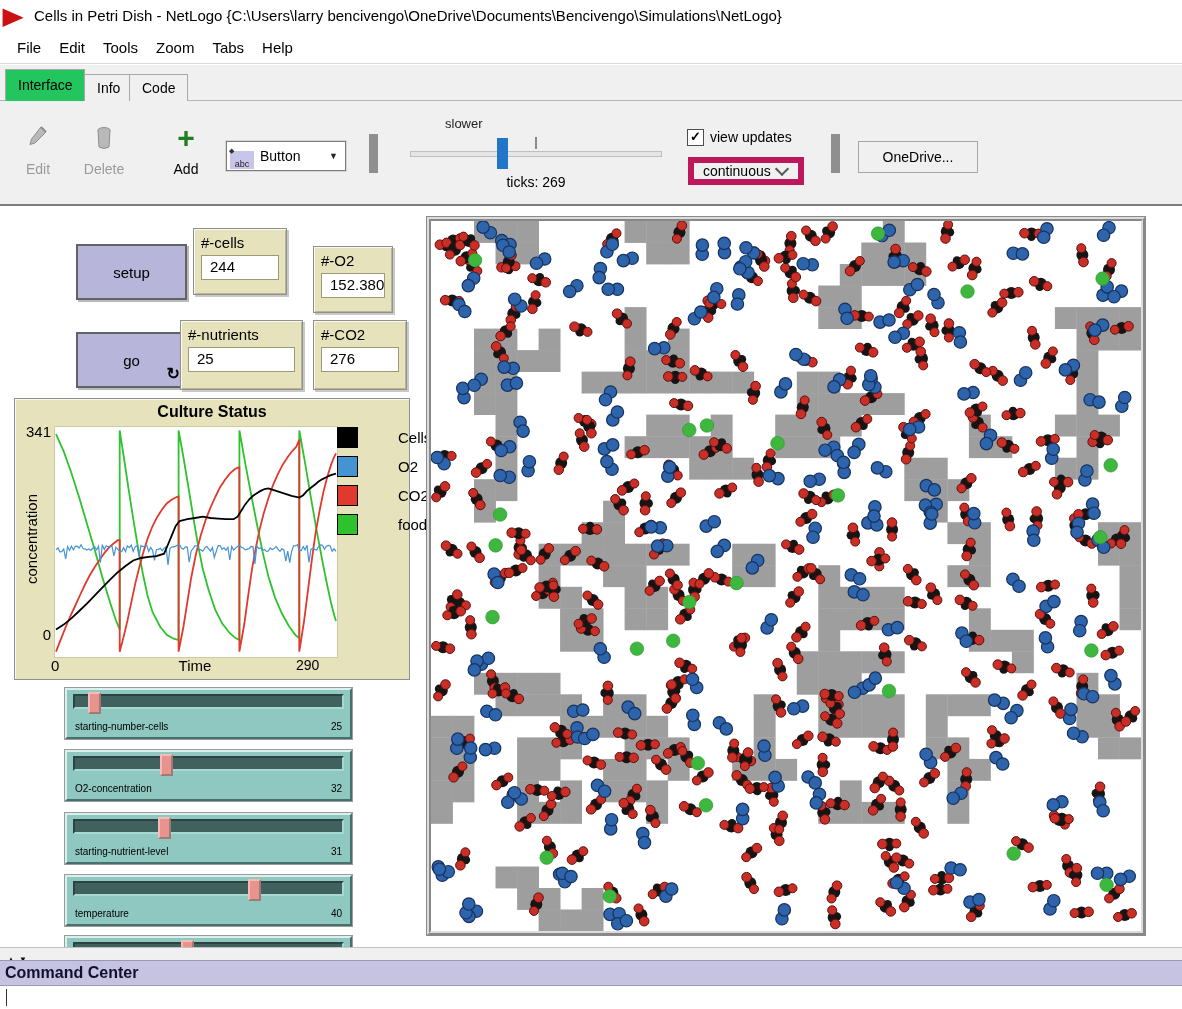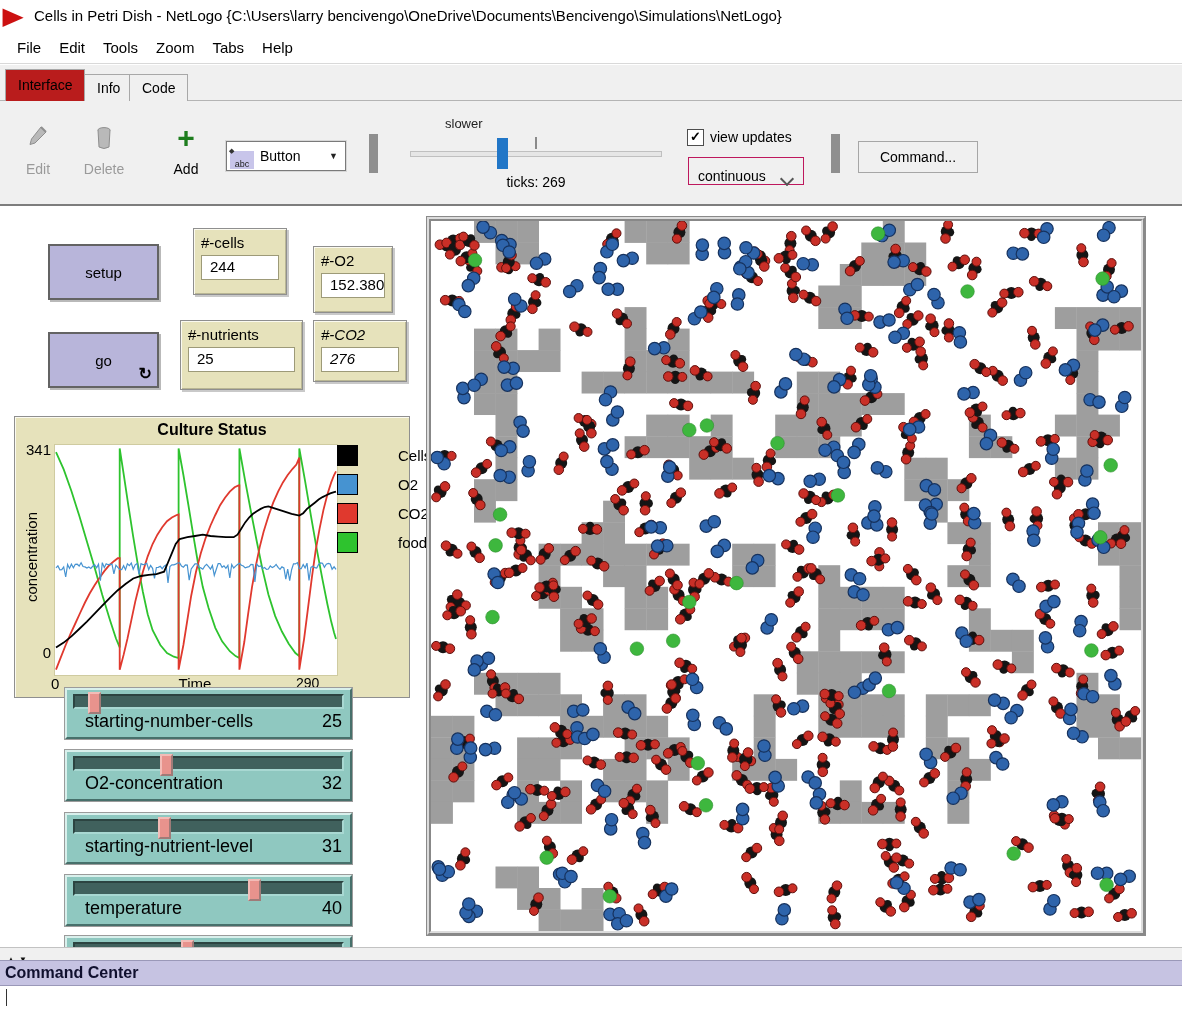--- a/index.html
+++ b/index.html
@@ -11,21 +11,21 @@
   .title-text{position:absolute;left:34px;top:7px;font-size:15px;white-space:nowrap;}
   
   .menubar{position:absolute;left:0;top:32px;width:100%;height:32px;background:#ffffff;
            border-bottom:1px solid #d9d9d9;display:flex;align-items:center;padding-left:8px;box-sizing:border-box;}
   .menu-item{font-size:15px;padding:4px 9px;cursor:default;}
   
   .tabstrip{position:absolute;left:0;top:65px;width:100%;height:36px;background:#f0f0f0;}
   .tabstrip::after{content:"";position:absolute;left:0;bottom:0;width:100%;height:1px;background:#b4b4b4;}
   .tab{position:absolute;bottom:0;height:26px;line-height:26px;padding:0 12px;font-size:14px;
        background:#f0f0f0;border:1px solid #a8a8a8;border-bottom:none;z-index:1;}
-  .tab.active{height:31px;line-height:31px;background:#b91c1c;z-index:3;}
+  .tab.active{height:31px;line-height:31px;background:#22c55e;z-index:3;}
   .tab-info{left:84px;} .tab-code{left:129px;} .tab-interface{left:5px;}
   
   .toolbar{position:absolute;left:0;top:101px;width:100%;height:105px;background:#f0f0f0;
            border-bottom:2px solid #7d7d7d;box-sizing:border-box;}
   .tool-btn{position:absolute;top:20px;width:52px;display:flex;flex-direction:column;align-items:center;}
   .tool-btn .t-icon{height:34px;display:flex;align-items:center;justify-content:center;}
   .tool-btn .t-label{font-size:14px;margin-top:6px;}
   .disabled-label{color:#9a9a9a;}
   .add-plus{color:#1e7d1e;font-size:30px;font-weight:bold;line-height:28px;}
   .combobox{position:absolute;left:226px;top:40px;width:118px;height:28px;background:#fff;
@@ -39,39 +39,39 @@
   .speed-label{position:absolute;left:445px;top:15px;font-size:13px;color:#222;}
   .speed-track{position:absolute;left:410px;top:50px;width:250px;height:4px;background:#e6e6e6;
                border:1px solid #c0c0c0;}
   .speed-thumb{position:absolute;left:497px;top:37px;width:11px;height:31px;background:#2176c7;}
   .speed-tick{position:absolute;left:535px;top:36px;width:2px;height:12px;background:#8a8a8a;}
   .ticks-label{position:absolute;left:476px;top:73px;width:120px;text-align:center;font-size:14px;}
   .chk{position:absolute;left:687px;top:28px;width:15px;height:15px;background:#fff;
        border:1px solid #4d4d4d;font-size:13px;line-height:14px;text-align:center;font-weight:bold;}
   .chk-label{position:absolute;left:710px;top:28px;font-size:14px;}
   .dropdown{position:absolute;left:688px;top:56px;width:116px;height:28px;background:#f0f0f0;
-            border:1px solid #be185d;display:flex;align-items:flex-end;box-sizing:border-box;}
+            border:6px solid #be185d;display:flex;align-items:center;box-sizing:border-box;}
   .dropdown .dd-label{flex:1;padding-left:9px;font-size:14px;}
   .chev{width:8px;height:8px;border-right:2px solid #555;border-bottom:2px solid #555;
         transform:rotate(45deg);margin-right:11px;margin-top:-4px;}
   .settings-btn{position:absolute;left:858px;top:40px;width:118px;height:30px;background:#f0f0f0;
                 border:1px solid #a6a6a6;font-size:14px;display:flex;align-items:center;justify-content:center;}
   
   .main{position:absolute;left:0;top:206px;width:100%;height:741px;background:#ffffff;overflow:hidden;}
   .nl-button{position:absolute;width:107px;height:52px;background:#b8b5da;border:2px solid #636363;
              display:flex;align-items:center;justify-content:center;font-size:15px;
-             box-shadow:2px 2px 0 #b9b9b9;}
+             box-shadow:2px 2px 0 #b9b9b9;margin-left:28px;}
   .forever-icon{position:absolute;right:5px;bottom:3px;font-size:16px;font-weight:bold;color:#000;}
   .monitor{position:absolute;background:#e6e2bb;border:1px solid #8f8f8f;box-sizing:border-box;
            box-shadow:inset 1px 1px 0 #fbfaf0,inset -1px -1px 0 #b9b694,2px 2px 0 #c9c9c9;padding:5px 7px;}
   .m-label{font-size:15px;}
   .m-value{background:#fff;border:1px solid #9d9a78;margin-top:4px;font-size:15px;padding:2px 8px;
            height:19px;overflow:hidden;white-space:nowrap;}
   
-  .plot-panel{position:absolute;left:14px;top:210px;width:396px;height:282px;background:#e6e2bb;
+  .plot-panel{position:absolute;left:14px;top:192px;width:396px;height:282px;background:#e6e2bb;
               border:1px solid #8f8f8f;box-sizing:border-box;box-shadow:inset 1px 1px 0 #fbfaf0;}
   .plot-title{position:absolute;top:4px;left:0;width:100%;text-align:center;font-weight:bold;font-size:16px;}
   #plot-svg{position:absolute;left:39px;top:27px;background:#fff;border:1px solid #cfcba0;}
   .ytick-top{position:absolute;left:2px;top:24px;width:34px;text-align:right;font-size:15px;}
   .ytick-bottom{position:absolute;left:2px;top:227px;width:34px;text-align:right;font-size:15px;}
   .ylabel{position:absolute;left:8px;top:60px;font-size:15px;writing-mode:vertical-rl;
           transform:rotate(180deg);height:160px;text-align:center;}
   .xtick-left{position:absolute;left:36px;top:258px;font-size:15px;}
   .xtick-right{position:absolute;left:281px;top:258px;font-size:14px;}
   .xlabel{position:absolute;left:120px;top:258px;width:120px;text-align:center;font-size:15px;}
@@ -82,21 +82,21 @@
   
   .nl-slider{position:absolute;left:65px;width:287px;height:51px;background:#8fc8c0;box-sizing:border-box;
              border-top:2px solid #d9f0ec;border-left:2px solid #d9f0ec;
              border-right:2px solid #47706b;border-bottom:2px solid #47706b;
              box-shadow:0 0 0 1px #9b9b9b;}
   .nl-track{position:absolute;left:6px;top:4px;right:6px;height:15px;background:#40615d;box-sizing:border-box;
             border-top:2px solid #2c4441;border-left:2px solid #2c4441;
             border-bottom:2px solid #a8d8d2;border-right:2px solid #a8d8d2;}
   .nl-thumb{position:absolute;top:-4px;width:13px;height:22px;background:#e8938d;
             border:2px outset #f3bcb7;box-sizing:border-box;}
-  .s-row{position:absolute;left:8px;right:8px;bottom:5px;display:flex;font-size:18px;margin-left:10px;}
+  .s-row{position:absolute;left:8px;right:8px;bottom:5px;display:flex;font-size:10px;}
   .s-label{flex:1;} .s-value{text-align:right;}
   
   .world-frame{position:absolute;left:427px;top:11px;width:710px;height:710px;background:#fff;
                border:4px ridge #dcdcdc;outline:1px solid #8a8a8a;}
   
   .splitter{position:absolute;left:0;top:947px;width:100%;height:13px;background:#f0f0f0;
             border-top:1px solid #c2c2c2;box-sizing:border-box;}
   .splitter .tri{font-size:8px;color:#111;margin-left:7px;letter-spacing:4px;}
   .cc-header{position:absolute;left:0;top:960px;width:100%;height:26px;background:#c6c3e2;
              border-top:1px solid #9a98b8;border-bottom:1px solid #9a98b8;box-sizing:border-box;
@@ -170,21 +170,21 @@
 
     <div class="chk">✓</div>
     <div class="chk-label">view updates</div>
     <div class="dropdown">
       <span class="dd-label">continuous</span>
       <span class="chev"></span>
     </div>
 
     <div class="vsep" style="left:831px;"></div>
 
-    <div class="settings-btn">Command...</div>
+    <div class="settings-btn">OneDrive...</div>
   </div>
 
   <div class="main">
 
     <div class="nl-button" style="left:48px;top:38px;">
       <span>setup</span>
     </div>
     <div class="nl-button" style="left:48px;top:126px;">
       <span>go</span>
       <span class="forever-icon">↻</span>
@@ -195,21 +195,21 @@
       <div class="m-value">244</div>
     </div>
     <div class="monitor" style="left:313px;top:40px;width:80px;height:67px;">
       <div class="m-label">#-O2</div>
       <div class="m-value">152.38095</div>
     </div>
     <div class="monitor" style="left:180px;top:114px;width:123px;height:70px;">
       <div class="m-label">#-nutrients</div>
       <div class="m-value">25</div>
     </div>
-    <div class="monitor" style="left:313px;top:114px;width:94px;height:62px;font-style:italic;">
+    <div class="monitor" style="left:313px;top:114px;width:94px;height:70px;">
       <div class="m-label">#-CO2</div>
       <div class="m-value">276</div>
     </div>
 
     <div class="plot-panel">
       <div class="plot-title">Culture Status</div>
       <div class="ytick-top">341</div>
       <div class="ylabel">concentration</div>
       <div class="ytick-bottom">0</div>
       <svg id="plot-svg" width="282" height="230">

